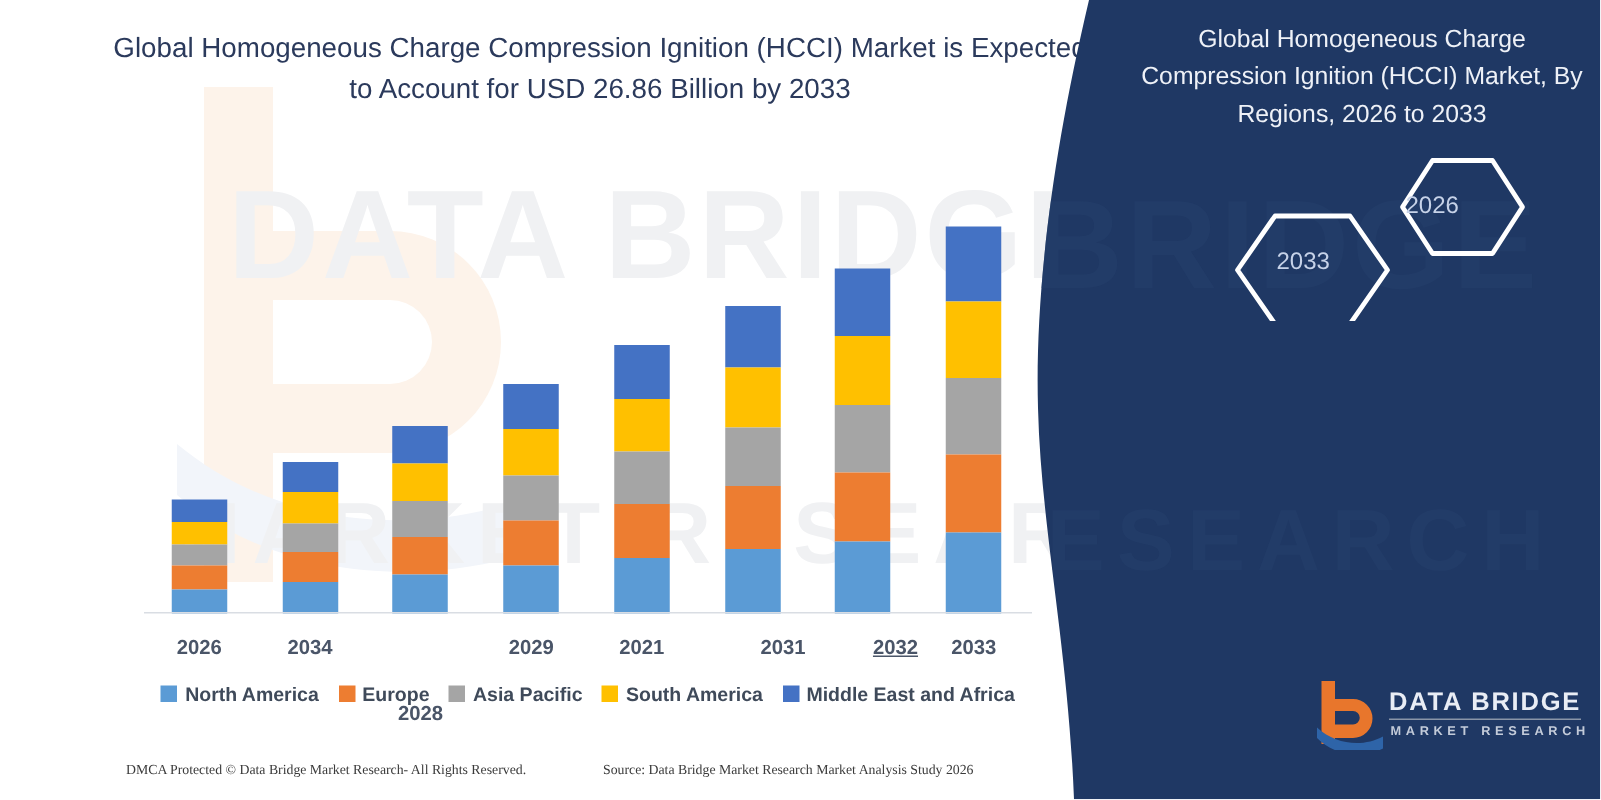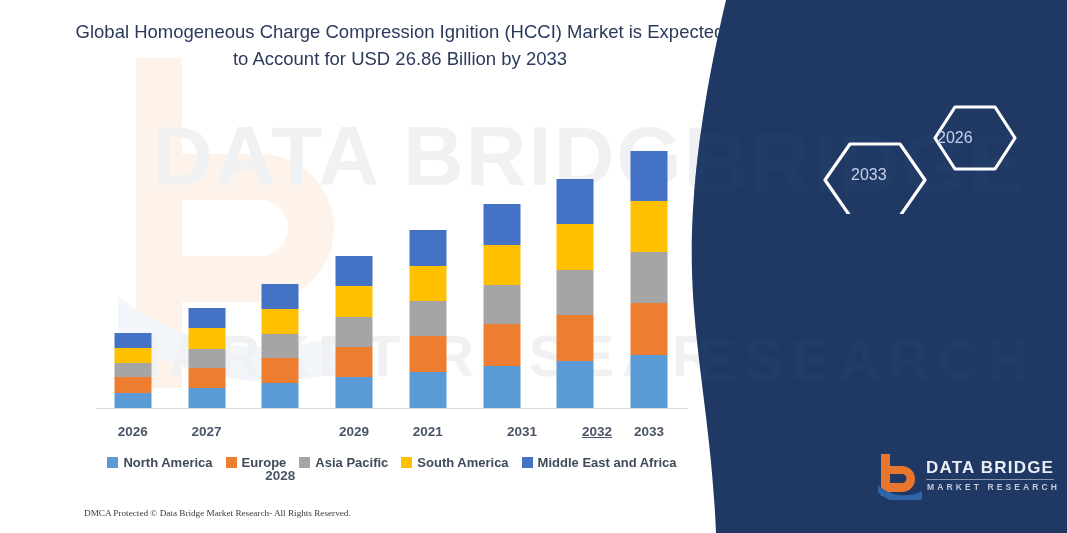--- a/index.html
+++ b/index.html
@@ -347,21 +347,21 @@
             <div class="seg" title="Europe 2033: 5.4" style="height: 51.869px; background: rgb(237, 125, 49);"></div>
             <div class="seg" title="Asia Pacific 2033: 5.3" style="height: 50.9084px; background: rgb(165, 165, 165);"></div>
             <div class="seg" title="South America 2033: 5.4" style="height: 51.869px; background: rgb(255, 192, 0);"></div>
             <div class="seg" title="Middle East and Africa 2033: 5.16" style="height: 49.5637px; background: rgb(68, 114, 196);"></div>
           </div>
         </div>
       </div>
     <div id="baseline"></div>
     <div id="x-labels">
         <div class="x-label" style="left: 2.875px;">2026</div>
-        <div class="x-label" style="left: 76.625px;">2027</div>
+        <div class="x-label" style="left: 76.625px;">2034</div>
         <div class="x-label" style="left: 150.375px; margin-top: 44px;">2028</div>
         <div class="x-label" style="left: 224.125px;">2029</div>
         <div class="x-label" style="left: 297.875px;">2021</div>
         <div class="x-label" style="left: 392px;">2031</div>
         <div class="x-label" style="left: 467px; text-decoration: underline;">2032</div>
         <div class="x-label" style="left: 519.125px;">2033</div>
       </div>
 
     <div id="legend">
         <div class="legend-item">
@@ -381,20 +381,21 @@
           <span class="legend-label">South America</span>
         </div>
         <div class="legend-item">
           <span class="legend-swatch" style="background: rgb(68, 114, 196);"></span>
           <span class="legend-label">Middle East and Africa</span>
         </div>
       </div>
 
     <div id="footer">
       <div id="footer-left">DMCA Protected © Data Bridge Market Research-  All Rights Reserved.</div>
+      <div id="footer-right">Source: Data Bridge Market Research  Market Analysis Study 2026</div>
     </div>
   </div>
 
   <svg id="right-panel" viewBox="0 0 1067 533" preserveAspectRatio="none" aria-hidden="true">
     <defs>
       <clipPath id="navyClip">
         <path d="M726 0
                  C 700 110, 690 200, 692 272
                  C 694 352, 712 430, 716 533
                  L 1067 533 L 1067 0 Z"></path>
@@ -404,20 +405,21 @@
              C 700 110, 690 200, 692 272
              C 694 352, 712 430, 716 533
              L 1067 533 L 1067 0 Z" fill="#1f3864"></path>
     <g clip-path="url(#navyClip)" opacity="0.55">
       <text x="688" y="192" font-family="Liberation Sans, sans-serif" font-size="84" font-weight="700" letter-spacing="2" fill="#26406c">BRIDGE</text>
       <text x="648" y="380" font-family="Liberation Sans, sans-serif" font-size="58" font-weight="700" letter-spacing="8" fill="#26406c">RESEARCH</text>
     </g>
   </svg>
 
   <div id="right-content">
+    <div id="right-title">Global Homogeneous Charge Compression Ignition (HCCI) Market, By Regions, 2026 to 2033</div>
 
     <div id="hexes">
       <svg width="240" height="110" viewBox="0 0 240 110" aria-hidden="true">
         <polygon points="143,3 183,3 203,34 183,65 143,65 123,34" fill="none" stroke="#ffffff" stroke-width="3.2" stroke-linejoin="round"></polygon>
         <polygon points="38,40 88,40 113,76 88,112 38,112 13,76" fill="none" stroke="#ffffff" stroke-width="3.2" stroke-linejoin="round"></polygon>
       </svg>
       <div id="hex-2026-label" class="hex-label">2026</div>
       <div id="hex-2033-label" class="hex-label">2033</div>
     </div>
 

